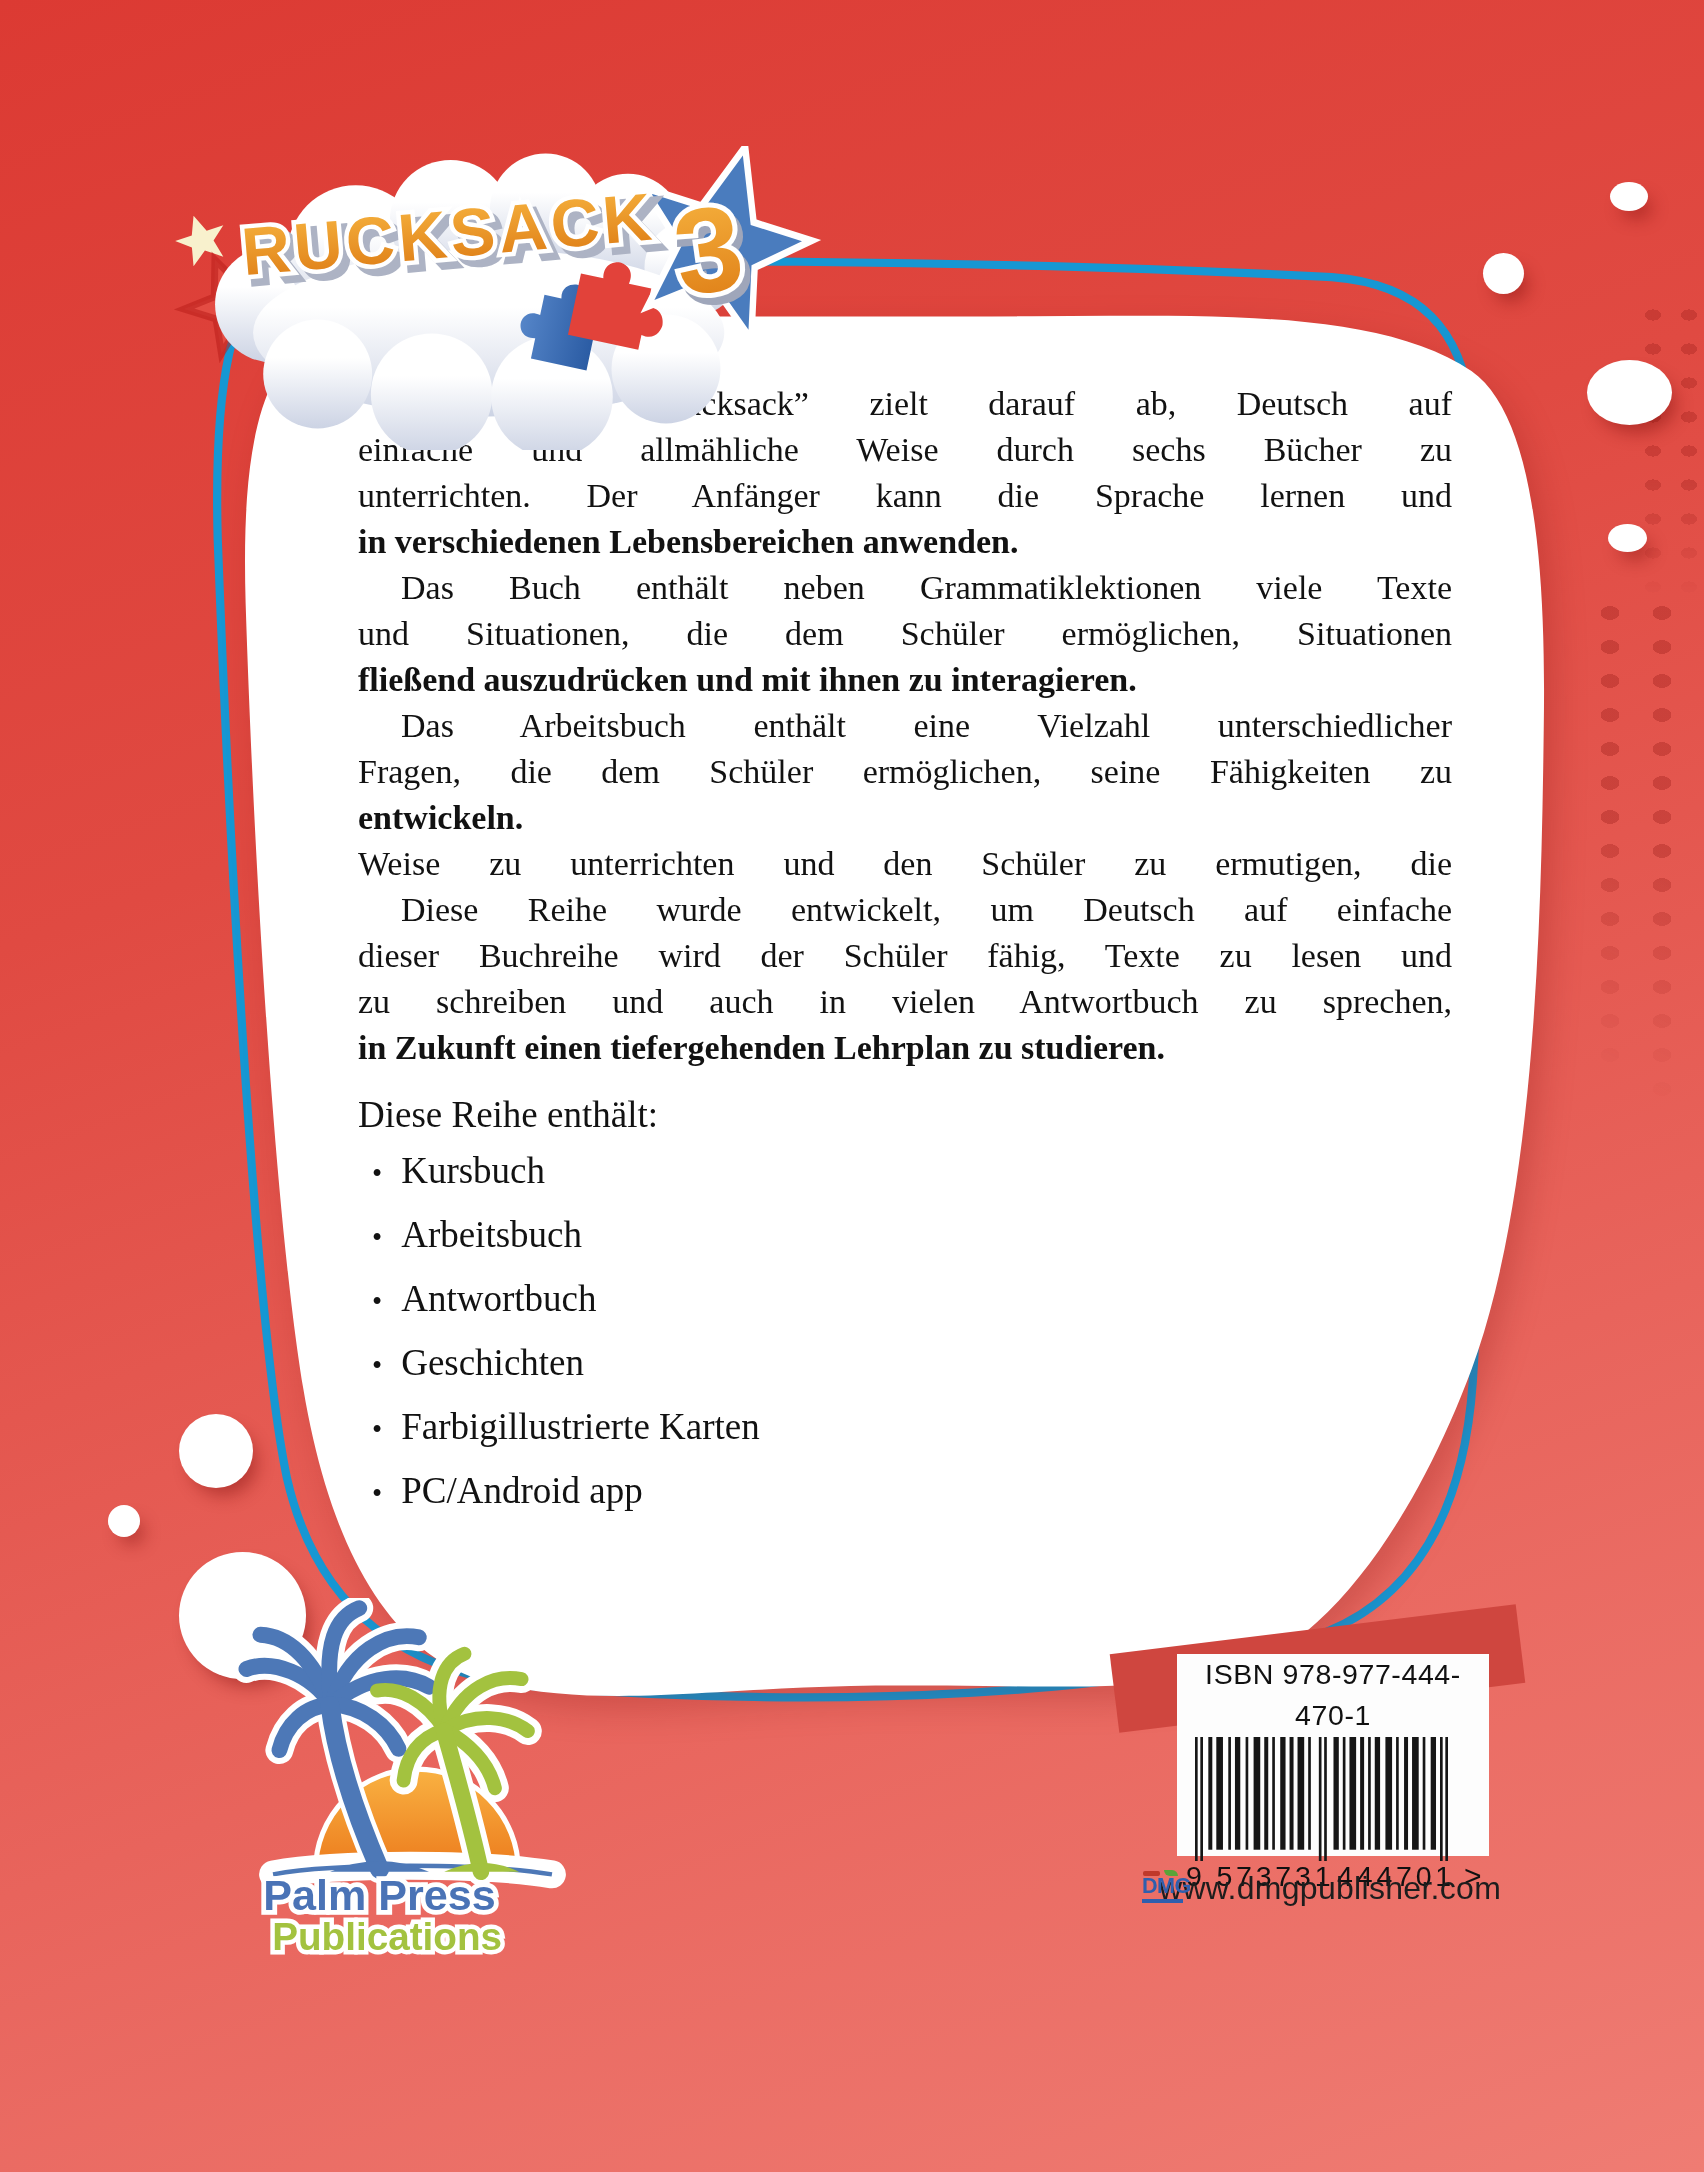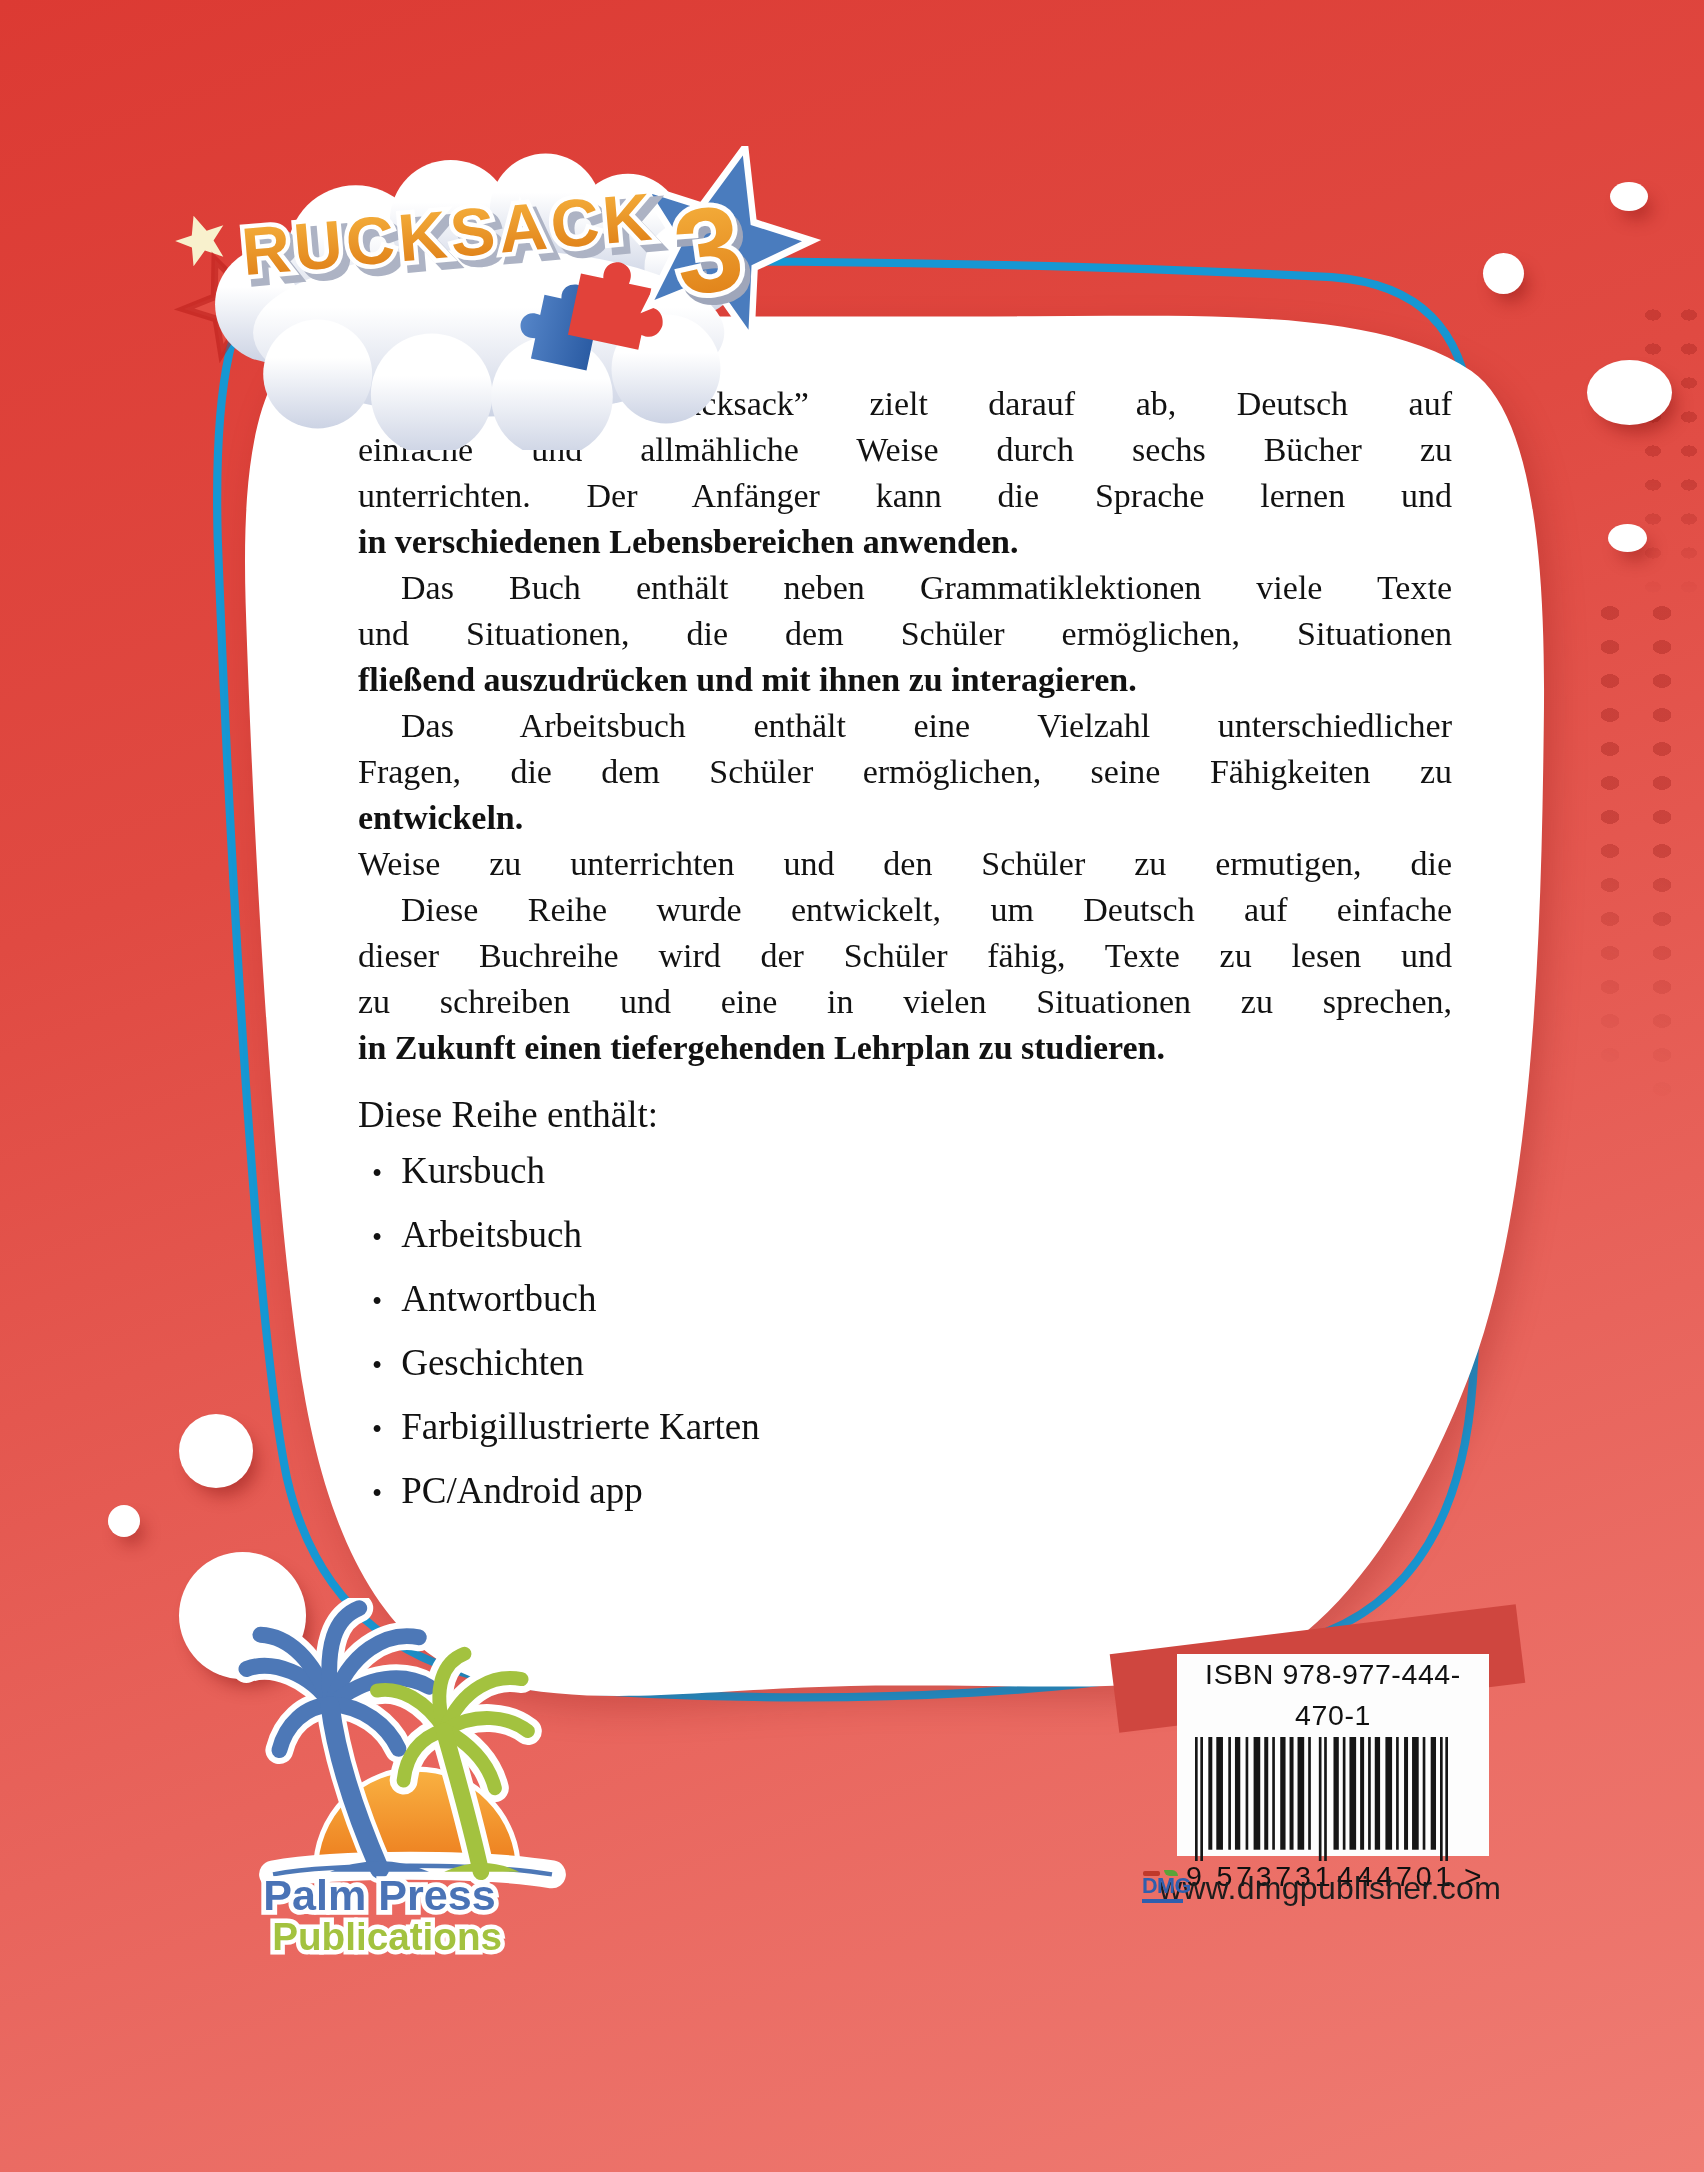--- a/index.html
+++ b/index.html
@@ -101,21 +101,21 @@
         </div>
         <div class="para">
           <div class="tline first">Das Arbeitsbuch enthält eine Vielzahl unterschiedlicher</div>
           <div class="tline">Fragen, die dem Schüler ermöglichen, seine Fähigkeiten zu</div>
           <div class="tline last">entwickeln.</div>
         </div>
         <div class="para">
           <div class="tline">Weise zu unterrichten und den Schüler zu ermutigen, die</div>
           <div class="tline first">Diese Reihe wurde entwickelt, um Deutsch auf einfache</div>
           <div class="tline">dieser Buchreihe wird der Schüler fähig, Texte zu lesen und</div>
-          <div class="tline">zu schreiben und eine in vielen Situationen zu sprechen,</div>
+          <div class="tline">zu schreiben und auch in vielen Antwortbuch zu sprechen,</div>
           <div class="tline last">in Zukunft einen tiefergehenden Lehrplan zu studieren.</div>
         </div>
       </div>
     <div class="contents-heading">Diese Reihe enthält:</div>
     <div id="contents-list">
         <div class="list-item">
           <span class="bullet">•</span>
           <span>Kursbuch</span>
         </div>
         <div class="list-item">

